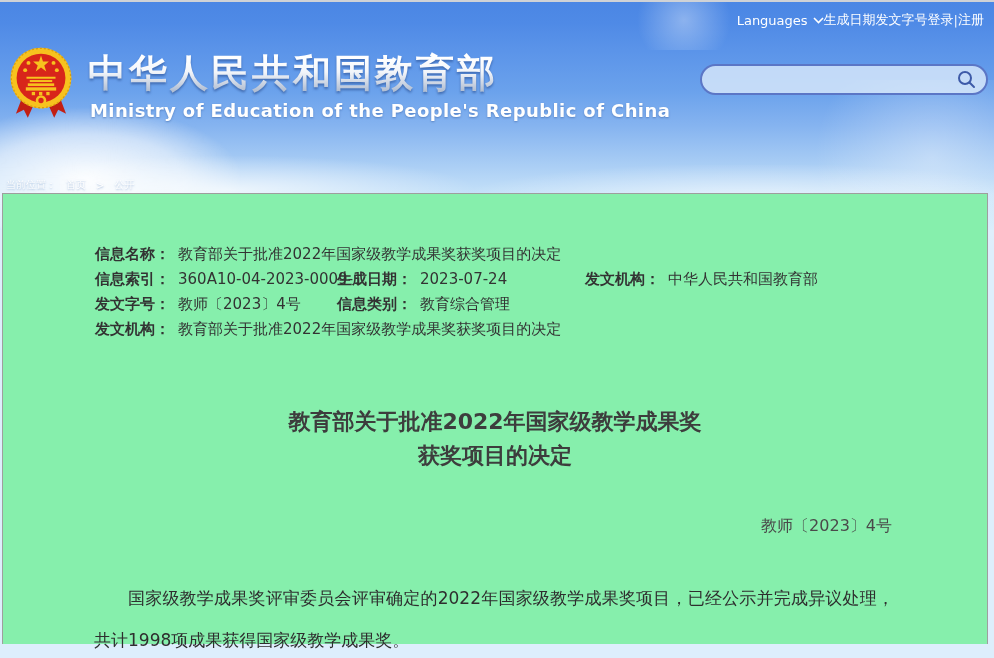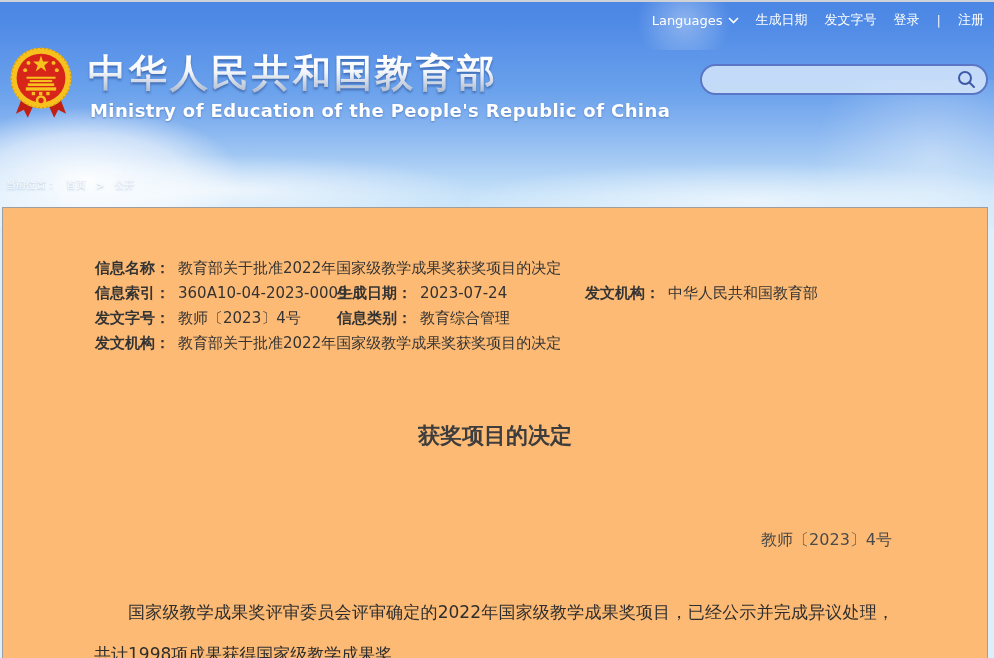--- a/index.html
+++ b/index.html
@@ -31,21 +31,21 @@
   .cloud-c { left:470px; top:165px; width:560px; height:60px;
     background: radial-gradient(ellipse at 50% 60%, rgba(255,255,255,0.6) 0%, rgba(255,255,255,0) 75%); }
   .dand-a { right:-30px; top:80px; width:230px; height:170px;
     background: radial-gradient(circle at 60% 45%, rgba(255,255,255,0.35) 0%, rgba(255,255,255,0.12) 45%, rgba(255,255,255,0) 70%); }
   .dand-b { right:250px; top:-10px; width:120px; height:60px;
     background: radial-gradient(circle at 50% 50%, rgba(255,255,255,0.35) 0%, rgba(255,255,255,0) 70%); }
 
   
   .topbar {
     position: absolute; top: 11px; right: 10px; z-index: 5;
-    display: flex; align-items: center; gap: 17px;
+    display: flex; align-items: center; 
     color: #ffffff; font-size: 13px;
   }
   .topbar .tb-item { cursor: pointer; display:flex; align-items:center; gap:5px; white-space:nowrap; }
   .topbar .sep { opacity: 0.9; }
 
   
   .emblem { position:absolute; left:8px; top:45px; width:66px; height:78px; z-index:4; }
   .site-title {
     position:absolute; left:88px; top:52px; z-index:4;
     font-size:38px; font-weight:bold; letter-spacing:3px; line-height:42px;
@@ -80,22 +80,22 @@
   .breadcrumb {
     position:absolute; left:6px; top:178px; z-index:5;
     color:#ffffff; font-size:10px;
     text-shadow: 0 1px 2px rgba(95,135,190,0.55);
     display:flex; align-items:center; gap:10px;
   }
   .breadcrumb a { color:#ffffff; text-decoration:none; cursor:pointer; }
 
   
   .panel {
-    position:absolute; left:2px; top:207px; width:986px; height:451px; z-index:3;
-    background:#fdba74;
+    position:absolute; left:2px; top:193px; width:986px; height:451px; z-index:3;
+    background:#86efac;
     border:1px solid #9e9e9e; border-bottom:none;
   }
 
   
   .info { position:absolute; top:51px; left:92px; right:40px; font-size:15px; color:#333; }
   .info-row { position:relative; height:25px; }
   .info .lbl { font-weight:bold; color:#333; position:absolute; white-space:nowrap; }
   .info .val { position:absolute; white-space:nowrap; color:#333; }
   .p-c1l { left:0; }   .p-c1v { left:83px; }
   .p-c2l { left:242px;font-family:Liberation Serif, serif; } .p-c2v { left:325px; }
@@ -208,20 +208,21 @@
       <span class="lbl p-c2l">信息类别：</span>
       <span class="val p-c2v">教育综合管理</span>
     </div>
     <div class="info-row">
       <span class="lbl p-c1l">发文机构：</span>
       <span class="val p-c1v">教育部关于批准2022年国家级教学成果奖获奖项目的决定</span>
     </div>
   </div>
 
   <div class="doc-title">
+    <div>教育部关于批准2022年国家级教学成果奖</div>
     <div>获奖项目的决定</div>
   </div>
 
   <div class="doc-number">教师〔2023〕4号</div>
 
   <div class="doc-body">国家级教学成果奖评审委员会评审确定的2022年国家级教学成果奖项目，已经公示并完成异议处理，共计1998项成果获得国家级教学成果奖。</div>
 
 </div>
 
 </body></html>

